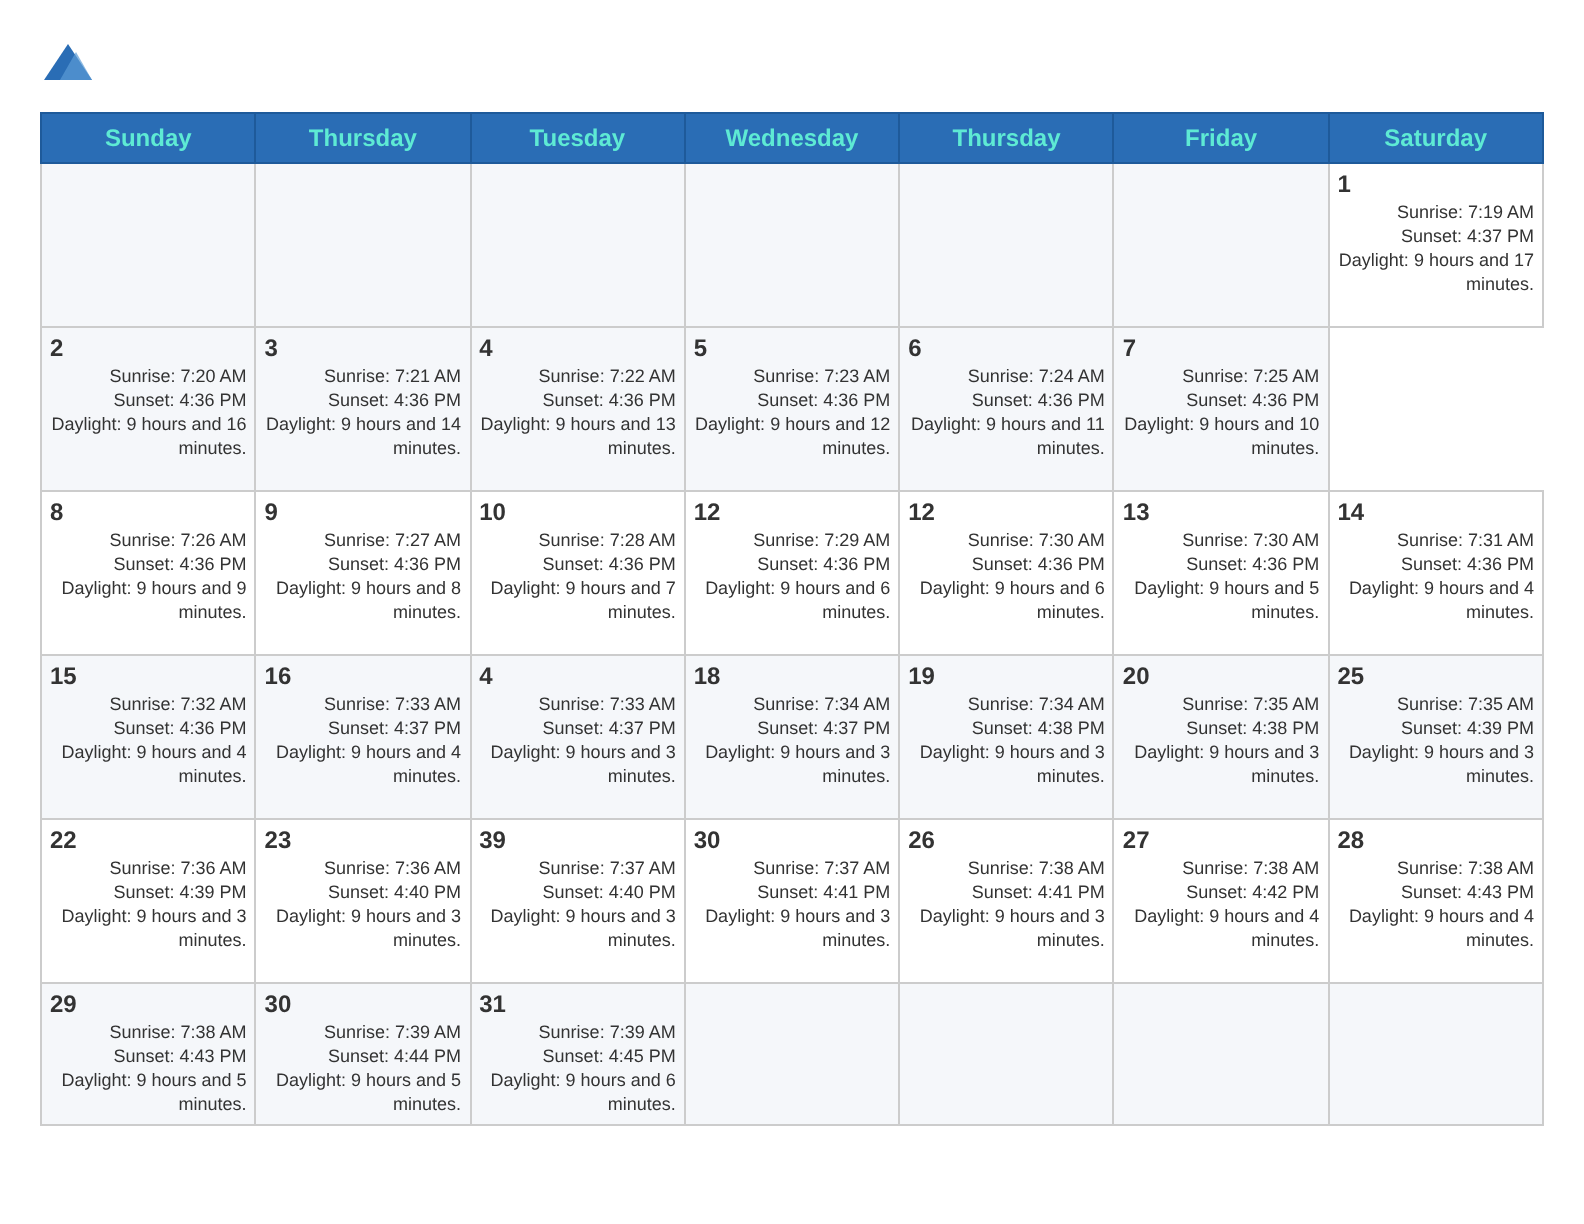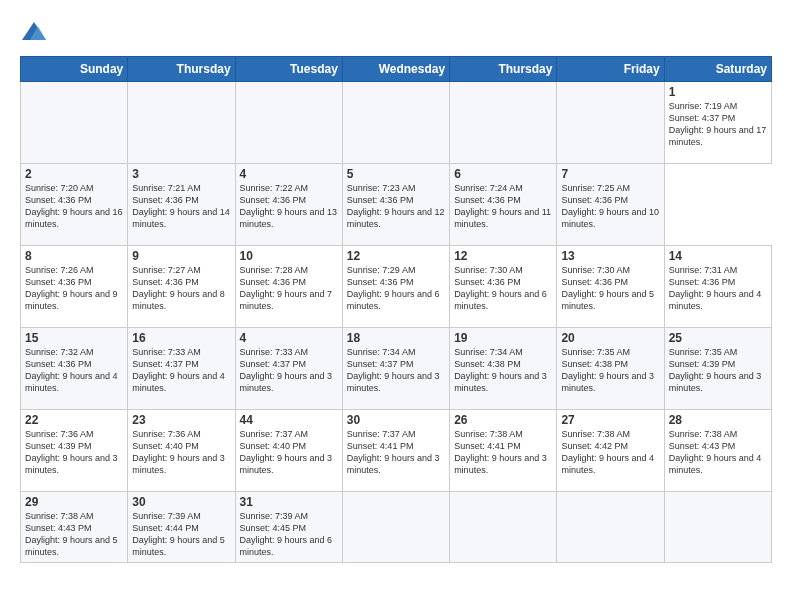--- a/index.html
+++ b/index.html
@@ -60,25 +60,25 @@
       color: #555;
       margin-top: 2px;
     }
     .calendar {
       width: 100%;
       border-collapse: collapse;
       table-layout: fixed;
     }
     .calendar th {
       background: #2a6db5;
-      color: #ffffff;
+      color: #5eead4;
       font-size: 12px;
       font-weight: bold;
       padding: 5px 4px;
-      text-align: right;
+      text-align: center;
       border: 1px solid #1e5a9a;
     }
     .calendar td {
       border: 1px solid #ccc;
       vertical-align: top;
       padding: 3px 4px;
       font-size: 9.5px;
       color: #333;
       height: 82px;
       background: #fff;
@@ -89,20 +89,21 @@
     .day-num {
       font-size: 12px;
       font-weight: bold;
       display: block;
       margin-bottom: 1px;
     }
     .day-info {
       font-size: 9px;
       line-height: 1.35;
       color: #333;
+      text-align: right;
     }
     .empty-cell {
       background: #f5f7fa !important;
     }
     .last-row td {
       height: 68px;
     }
   </style>
 </head>
 <body>
@@ -331,21 +332,21 @@
           </td>
           <td>
             <span class="day-num">23</span>
         <div class="day-info">
           Sunrise: 7:36 AM<br>
           Sunset: 4:40 PM<br>
           Daylight: 9 hours and 3 minutes.
         </div>
           </td>
           <td>
-            <span class="day-num">44</span>
+            <span class="day-num">39</span>
         <div class="day-info">
           Sunrise: 7:37 AM<br>
           Sunset: 4:40 PM<br>
           Daylight: 9 hours and 3 minutes.
         </div>
           </td>
           <td>
             <span class="day-num">30</span>
         <div class="day-info">
           Sunrise: 7:37 AM<br>

